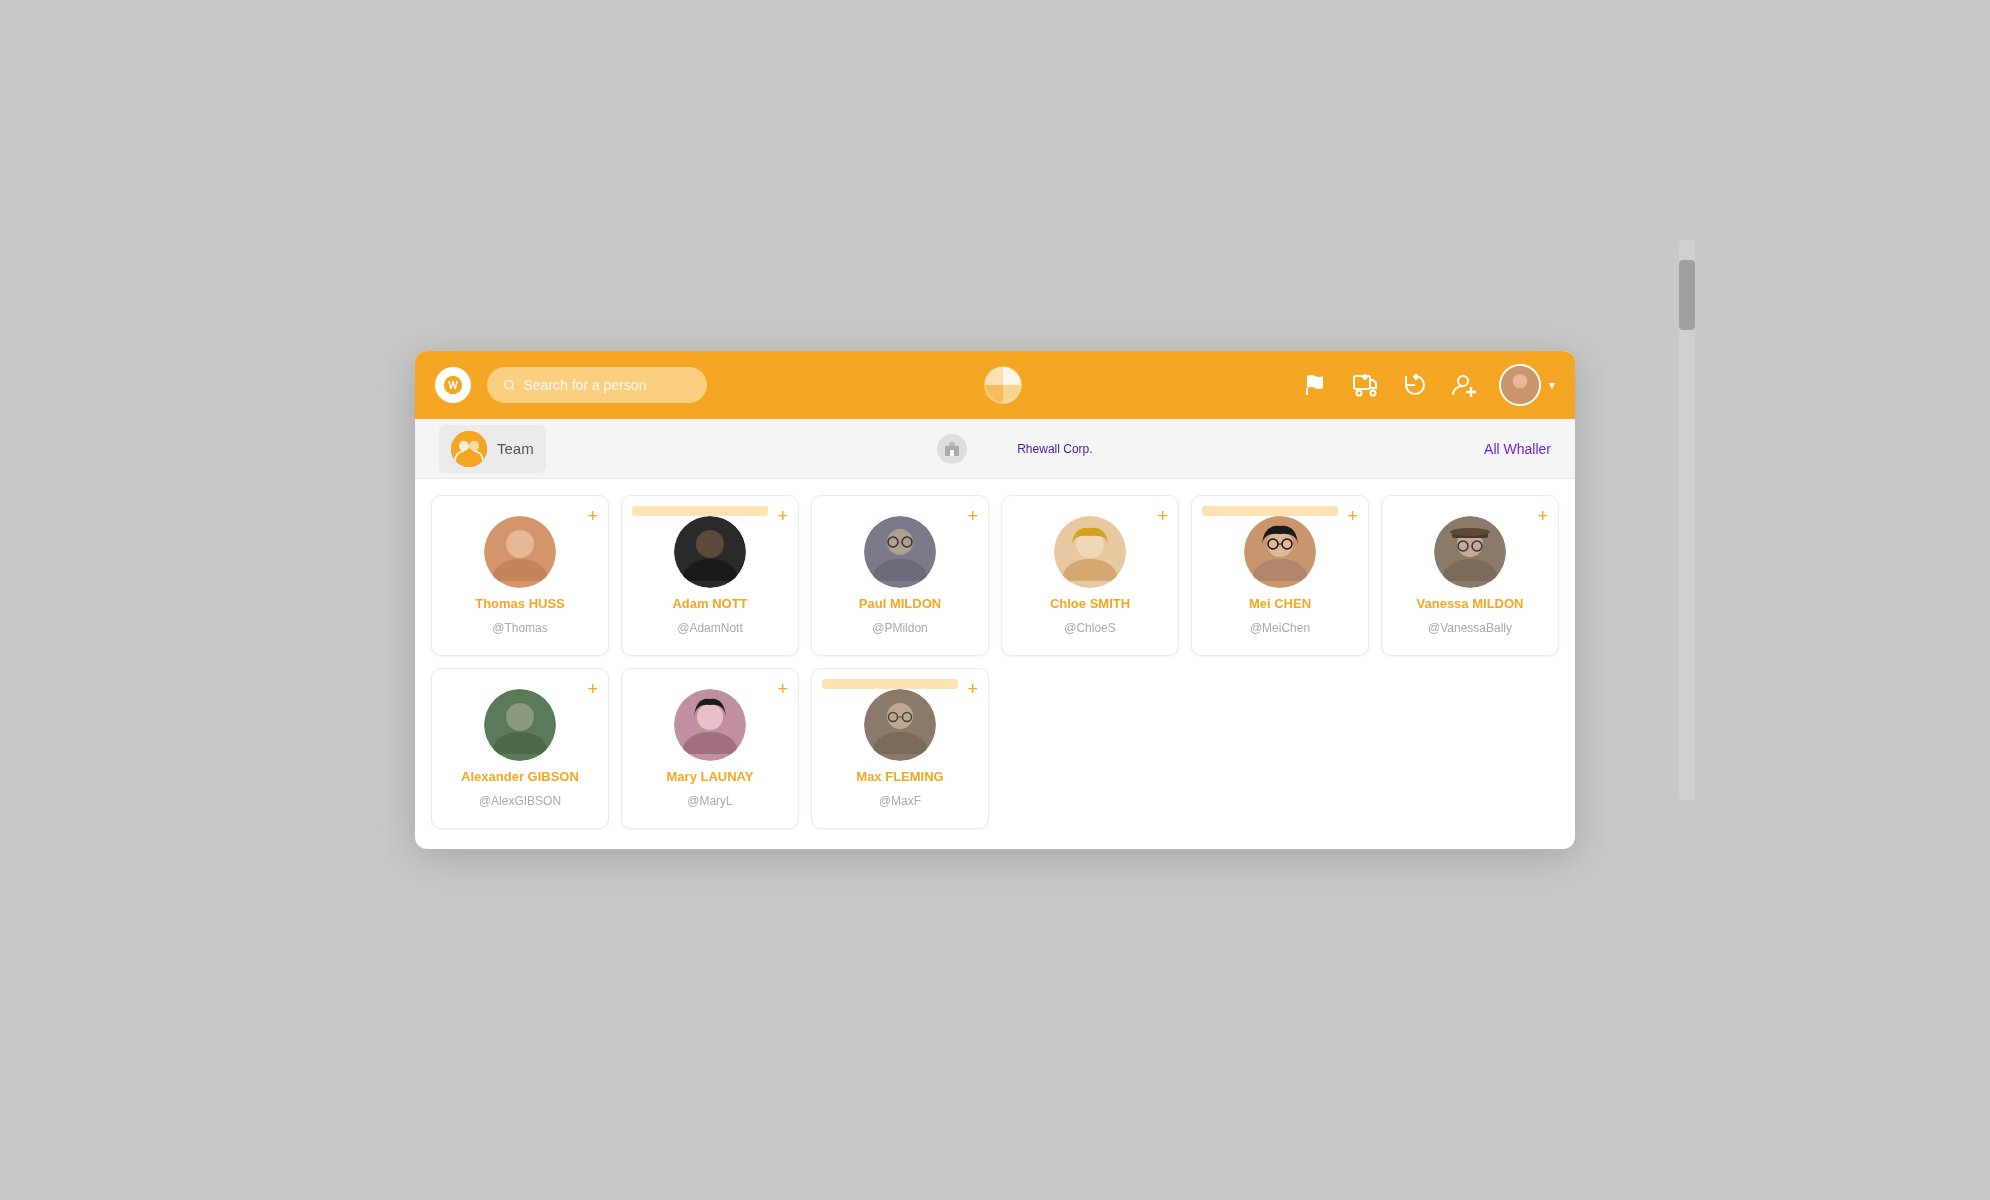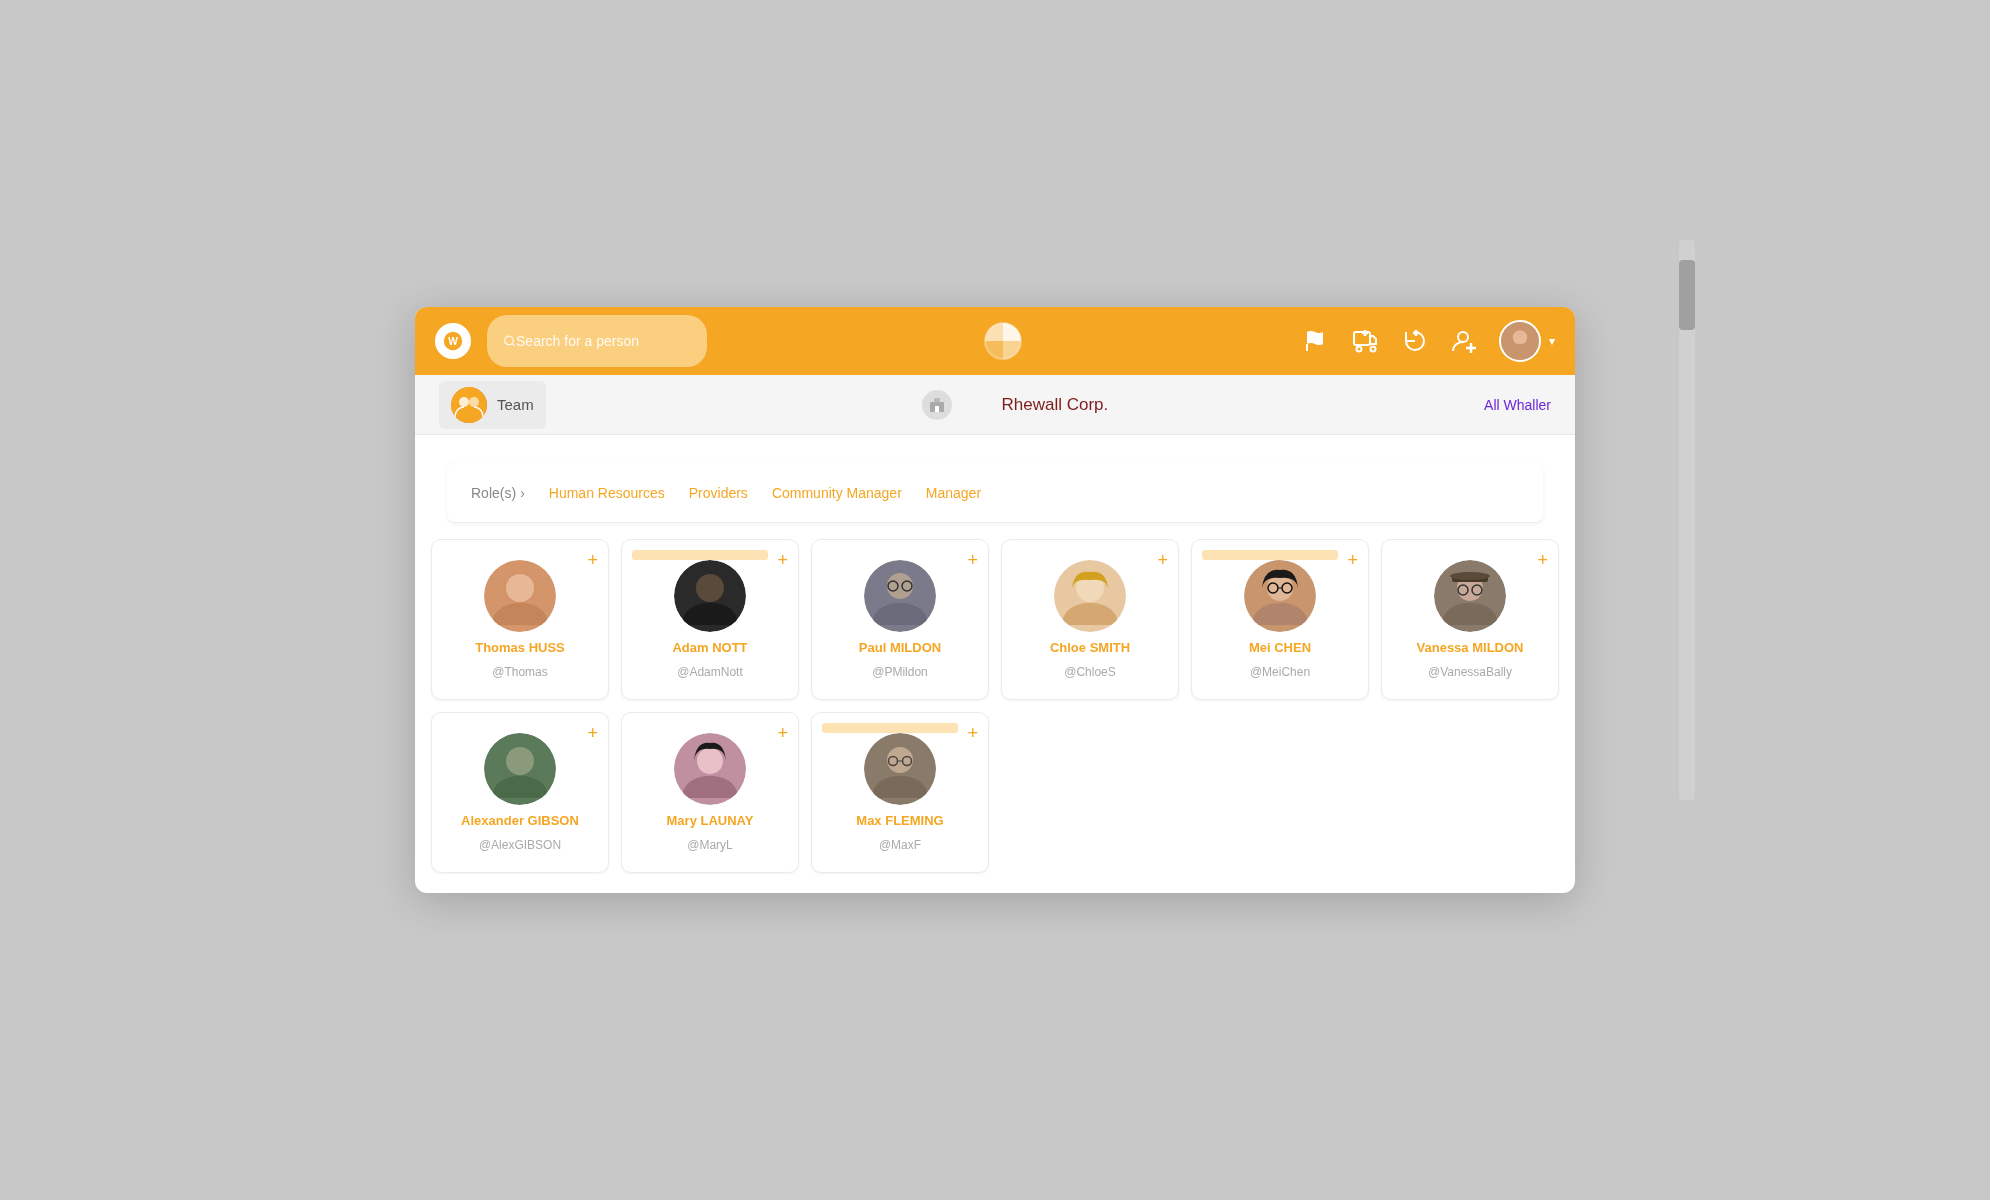--- a/index.html
+++ b/index.html
@@ -39,24 +39,25 @@
       display: flex;
       align-items: center;
       justify-content: center;
       flex-shrink: 0;
     }
     .nav-logo svg { width: 22px; height: 22px; }
 
     .search-bar {
       background: #FBCF80;
       border-radius: 20px;
-      height: 52px;
+      height: 36px;
       display: flex;
       align-items: center;
       padding: 0 16px;
+      gap: 8px;
       flex: 0 0 220px;
     }
     .search-bar input {
       background: transparent;
       border: none;
       outline: none;
       font-size: 14px;
       color: #fff;
       width: 100%;
     }
@@ -147,22 +148,22 @@
       height: 30px;
       border-radius: 50%;
       background: #ddd;
       display: flex;
       align-items: center;
       justify-content: center;
       font-size: 14px;
       color: #888;
     }
     .breadcrumb-corp-label {
-      font-size: 17px;
-      color: #7f1d1d;
+      font-size: 12px;
+      color: #4c1d95;
       padding-left: 42px;
     }
     .breadcrumb-all {
       font-size: 14px;
       color: #6d28d9;
       cursor: pointer;
     }
 
     
     .roles-bar {
@@ -395,32 +396,20 @@
             <rect x="6" y="2" width="6" height="4" rx="1" fill="#bbb"></rect>
             <rect x="7" y="10" width="4" height="6" fill="white"></rect>
           </svg>
         </div>
         <span class="breadcrumb-corp-label">Rhewall Corp.</span>
       </div>
 
       <span class="breadcrumb-all">All Whaller</span>
     </div>
 
-    <div style="padding: 12px 16px 0 16px;">
-      <div class="roles-bar">
-        <div class="roles-label">
-          <span>Role(s)</span>
-          <span style="cursor:pointer;">›</span>
-        </div>
-        <span class="role-tag">Human Resources</span>
-        <span class="role-tag">Providers</span>
-        <span class="role-tag">Community Manager</span>
-        <span class="role-tag">Manager</span>
-      </div>
-    </div>
 
     <div class="results-area">
 
       <div class="person-grid">
 
         <div class="person-card">
           <div class="card-add">+</div>
           <div class="person-avatar">
             <svg viewBox="0 0 72 72" fill="none">
               <circle cx="36" cy="36" r="36" fill="#d4956a"></circle>

